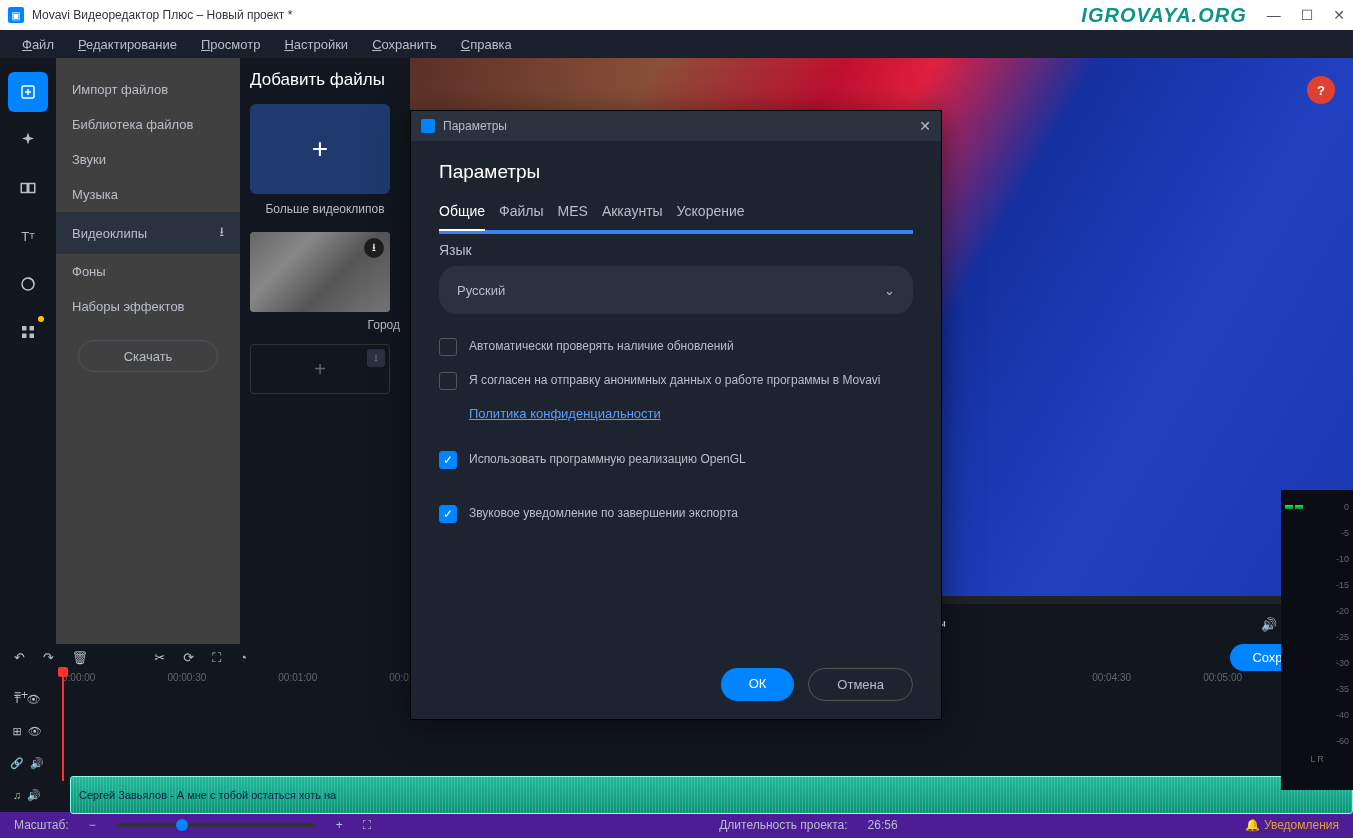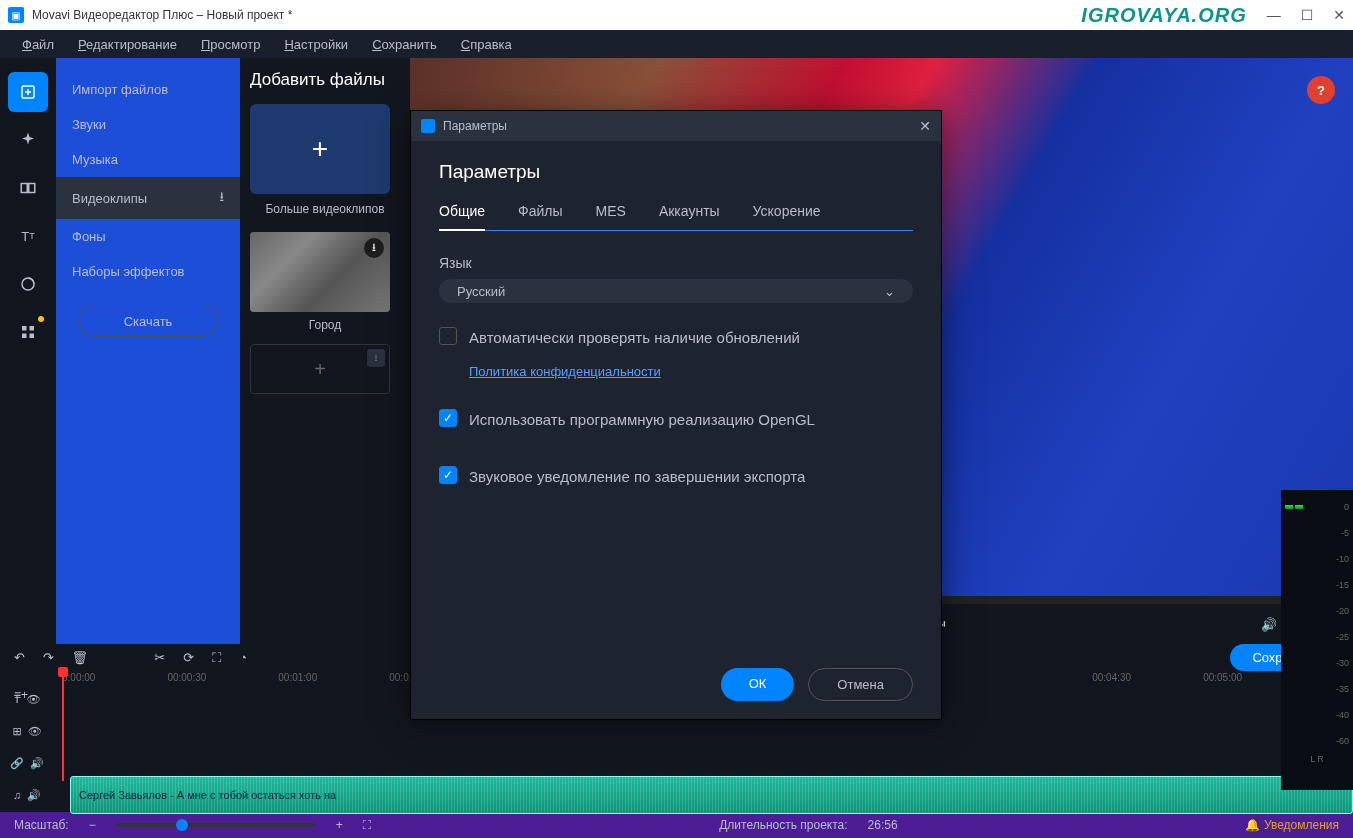--- a/index.html
+++ b/index.html
@@ -10,32 +10,32 @@
 .titlebar .watermark{font-family:Impact,sans-serif;font-size:20px;color:#0d9488;font-weight:bold;font-style:italic;letter-spacing:1px}
 .titlebar .winbtns{display:flex;gap:20px;margin-left:20px;color:#555;font-size:14px}
 .menubar{height:28px;background:#1a202b;display:flex;align-items:center;padding:0 12px;gap:4px}
 .menubar span{padding:4px 10px;cursor:pointer;text-decoration-color:transparent}
 .menubar span:first-letter{text-decoration:underline}
 .workspace{display:flex;height:calc(100% - 30px - 28px - 168px - 26px)}
 .toolstrip{width:56px;background:#12161e;display:flex;flex-direction:column;align-items:center;padding-top:14px;gap:8px}
 .tool{width:40px;height:40px;display:flex;align-items:center;justify-content:center;border-radius:6px;cursor:pointer;position:relative}
 .tool.active{background:#0084ff;color:#fff}
 .tool .dot{position:absolute;top:4px;right:4px;width:6px;height:6px;background:#ffc107;border-radius:50%}
-.sidebar{width:184px;background:#1d4ed8;padding-top:14px}
+.sidebar{width:184px;background:#404040;padding-top:14px}
 .side-item{padding:10px 16px;cursor:pointer;display:flex;align-items:center;justify-content:space-between}
 .side-item.active{background:#2a3240}
 .download-btn{margin:16px auto;width:140px;height:32px;border:1px solid #4a5260;border-radius:16px;display:flex;align-items:center;justify-content:center;cursor:pointer}
 .media-panel{width:170px;background:#12161e;padding:12px 10px}
 .panel-title{color:#fff;font-size:17px;margin-bottom:14px;font-weight:500}
 .add-tile{width:140px;height:90px;background:#1e3a6e;border-radius:6px;display:flex;align-items:center;justify-content:center;color:#fff;font-size:28px;cursor:pointer;margin-bottom:8px}
 .tile-label{text-align:center;font-size:12px;margin-bottom:16px}
 .thumb{width:140px;height:80px;background:#555;border-radius:4px;position:relative;margin-bottom:6px;overflow:hidden}
 .thumb::after{content:"";position:absolute;inset:0;background:linear-gradient(135deg,#666 0%,#888 30%,#555 60%,#777 100%)}
 .thumb .dl{position:absolute;top:6px;right:6px;width:20px;height:20px;background:#000a;border-radius:50%;display:flex;align-items:center;justify-content:center;color:#fff;font-size:11px;z-index:1}
-.thumb-label{text-align:center;font-size:12px;margin-bottom:12px}
+.thumb-label{text-align:right;font-size:12px;margin-bottom:12px}
 .empty-tile{width:140px;height:50px;border:1px solid #333;border-radius:4px;display:flex;align-items:center;justify-content:center;color:#666;font-size:20px;position:relative}
 .empty-tile .dl{position:absolute;top:4px;right:4px;width:18px;height:18px;background:#2a3240;border-radius:3px;display:flex;align-items:center;justify-content:center;font-size:10px}
 .preview{flex:1;background:#12161e;display:flex;flex-direction:column;position:relative}
 .video{flex:1;background:linear-gradient(120deg,#5a3028 0%,#8a5038 20%,#c01030 35%,#e02040 42%,#1530a0 55%,#2040c0 75%,#1a38b0 100%);position:relative}
 .help-badge{position:absolute;top:18px;right:18px;width:28px;height:28px;background:#e04030;border-radius:50%;display:flex;align-items:center;justify-content:center;color:#fff;font-weight:bold}
 .scrubber{height:8px;background:#222;position:relative}
 .scrubber .prog{height:100%;width:38%;background:#0084ff}
 .scrubber .handle{position:absolute;left:38%;top:-4px;width:14px;height:14px;background:#fff;border:2px solid #0084ff;border-radius:50%;transform:translateX(-50%)}
 .controls{height:40px;display:flex;align-items:center;justify-content:center;gap:16px;color:#fff}
 .controls .right{position:absolute;right:14px;display:flex;gap:16px}
@@ -60,29 +60,29 @@
 .statusbar .slider{width:200px;height:4px;background:#333;border-radius:2px;position:relative}
 .statusbar .slider .knob{position:absolute;left:60px;top:-4px;width:12px;height:12px;background:#0084ff;border-radius:50%}
 .statusbar .spacer{flex:1}
 .notif{color:#e0a030}
 .modal{position:absolute;left:410px;top:110px;width:532px;height:610px;background:#1e242f;border:1px solid #000;box-shadow:0 4px 30px rgba(0,0,0,.5);display:flex;flex-direction:column}
 .modal-title{height:30px;background:#2a3240;display:flex;align-items:center;padding:0 10px;font-size:12px}
 .modal-title .icon{width:14px;height:14px;background:#0084ff;border-radius:2px;margin-right:8px}
 .modal-title .close{margin-left:auto;cursor:pointer;font-size:14px}
 .modal-body{padding:20px 28px;flex:1}
 .modal-h{color:#fff;font-size:19px;margin-bottom:20px}
-.tabs{display:flex;gap:33px;border-bottom:1px solid #3b82f6;margin-bottom:24px}
+.tabs{display:flex;gap:14px;border-bottom:4px solid #3b82f6;margin-bottom:8px}
 .tab{padding-bottom:10px;cursor:pointer;font-size:14px}
 .tab.active{color:#fff;border-bottom:2px solid #fff;margin-bottom:-1px}
 .field-label{font-size:14px;margin-bottom:8px}
-.select{background:#2a3240;border-radius:18px;height:24px;display:flex;align-items:center;padding:0 18px;justify-content:space-between;cursor:pointer;margin-bottom:24px}
+.select{background:#2a3240;border-radius:18px;height:48px;display:flex;align-items:center;padding:0 18px;justify-content:space-between;cursor:pointer;margin-bottom:24px}
 .check-row{display:flex;gap:12px;margin-bottom:16px;align-items:flex-start}
 .checkbox{width:18px;height:18px;border:1px solid #555;border-radius:3px;flex-shrink:0;display:flex;align-items:center;justify-content:center;cursor:pointer}
 .checkbox.checked{background:#0084ff;border-color:#0084ff;color:#fff;font-size:12px}
-.check-row .txt{font-size:15px;line-height:1.4}
+.check-row .txt{font-size:12px;line-height:1.4}
 .link{color:#5a9fff;text-decoration:underline;cursor:pointer;margin-left:30px;font-size:13px}
 .modal-footer{display:flex;justify-content:flex-end;gap:14px;padding:18px 28px}
 .btn{padding:8px 28px;border-radius:18px;cursor:pointer;font-size:13px}
 .btn-primary{background:#0084ff;color:#fff}
 .btn-secondary{border:1px solid #555;color:#b8bec8}
 svg{width:18px;height:18px;fill:currentColor}
 </style>
 </head>
 <body>
 
@@ -139,20 +139,23 @@
           <rect x="4" y="14" width="6" height="6"></rect>
           <rect x="14" y="14" width="6" height="6"></rect>
         </svg>
         <span class="dot"></span>
       </div>
   </div>
 
   <div class="sidebar">
     <div class="side-item">
         <span>Импорт файлов</span>
+      </div>
+    <div class="side-item">
+        <span>Библиотека файлов</span>
       </div>
     <div class="side-item">
         <span>Звуки</span>
       </div>
     <div class="side-item">
         <span>Музыка</span>
       </div>
     <div class="side-item active">
         <span>Видеоклипы</span>
         <span>⭳</span>
@@ -336,20 +339,24 @@
     </div>
     <div class="field-label">Язык</div>
     <div class="select">
       <span>Русский</span>
       <span>⌄</span>
     </div>
     <div class="check-row">
       <div class="checkbox"></div>
       <div class="txt">Автоматически проверять наличие обновлений</div>
     </div>
+    <div class="check-row">
+      <div class="checkbox"></div>
+      <div class="txt">Я согласен на отправку анонимных данных о работе программы в Movavi</div>
+    </div>
     <div class="link">Политика конфиденциальности</div>
     <div style="height:30px"></div>
     <div class="check-row">
       <div class="checkbox checked">✓</div>
       <div class="txt">Использовать программную реализацию OpenGL</div>
     </div>
     <div style="height:20px"></div>
     <div class="check-row">
       <div class="checkbox checked">✓</div>
       <div class="txt">Звуковое уведомление по завершении экспорта</div>

